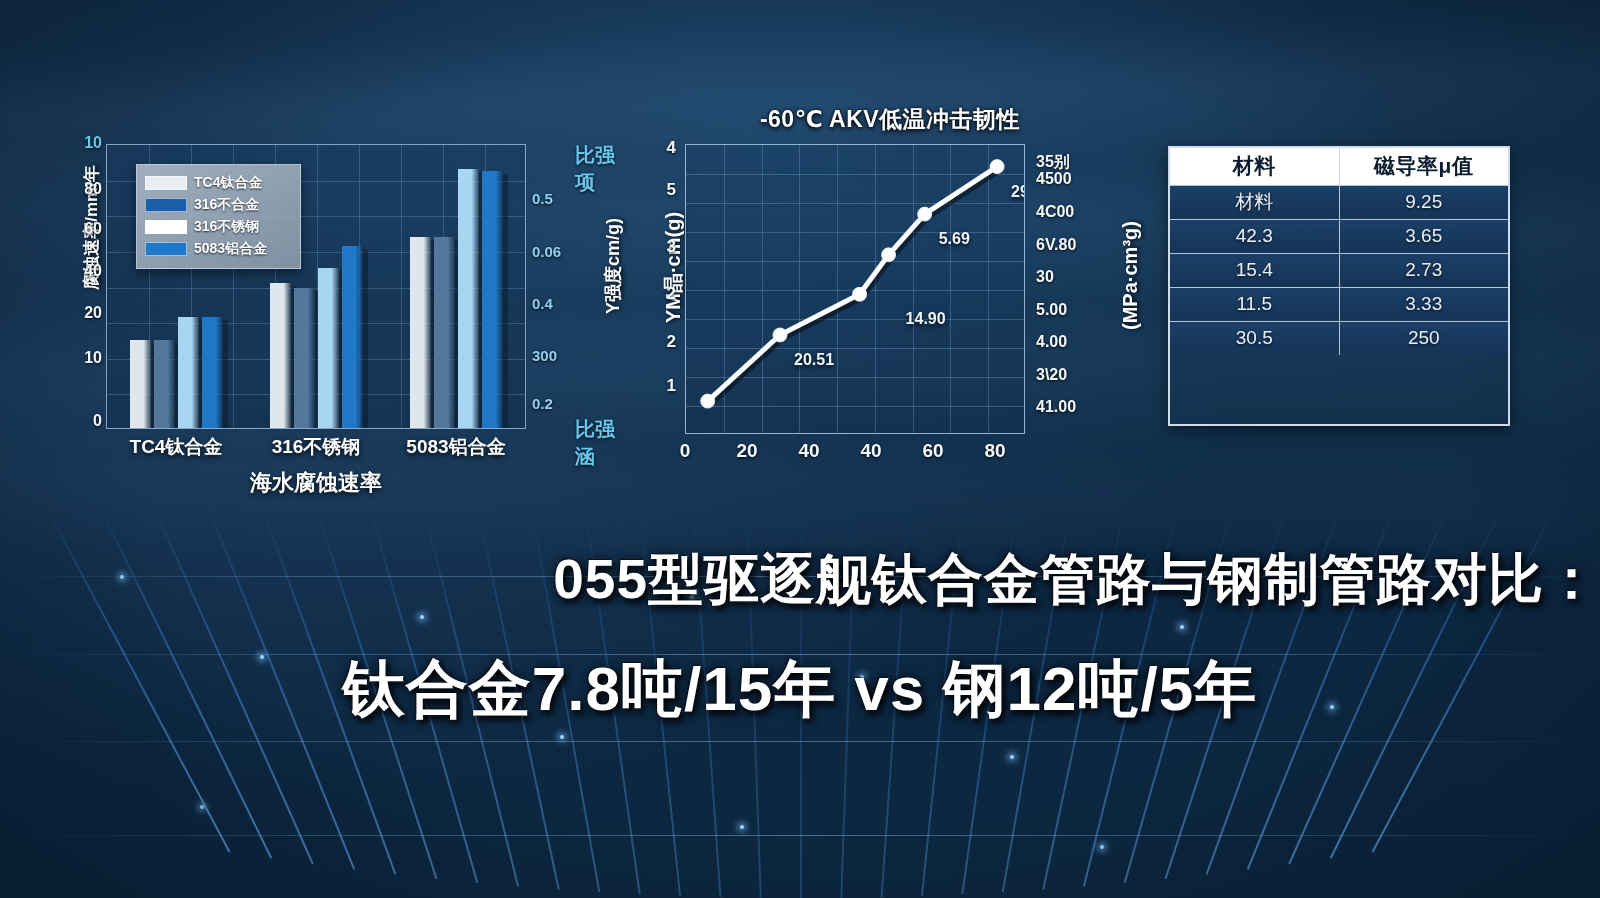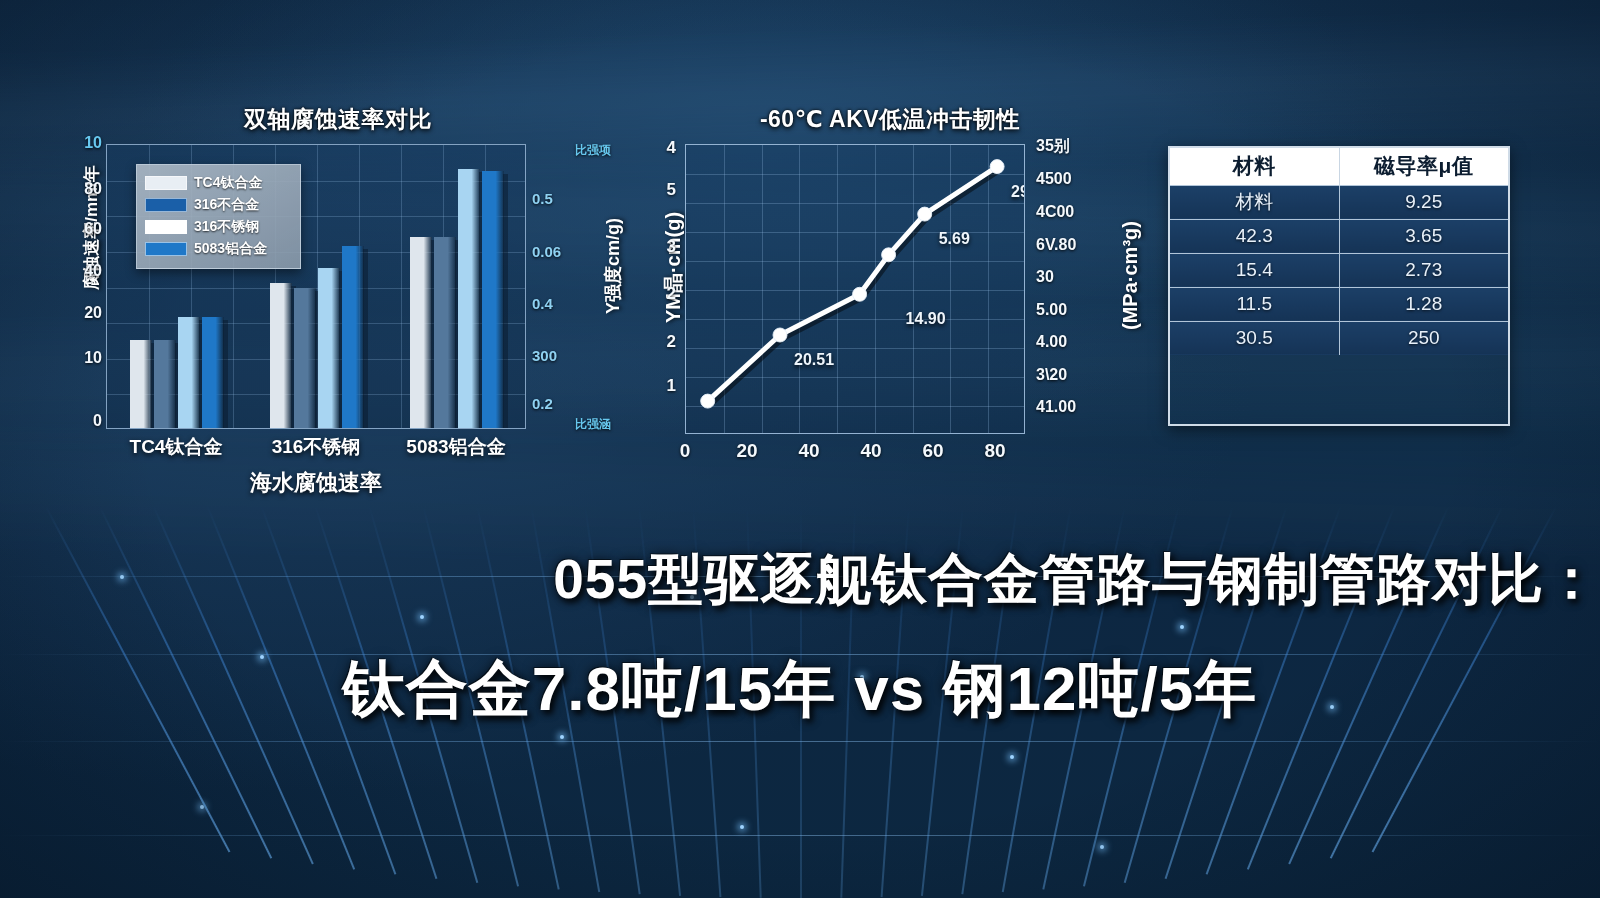--- a/index.html
+++ b/index.html
@@ -72,21 +72,21 @@
   .ylab-left{
     position:absolute; left:8px; width:36px; text-align:right;
     color:#f2f7fc; font-size:16px; font-weight:bold;
     text-shadow:0 1px 3px rgba(0,0,0,.9);
   }
   .ylab-right{
     position:absolute; left:474px; width:52px; text-align:left;
     color:#8fd2f2; font-size:15px; font-weight:bold;
     text-shadow:0 1px 3px rgba(0,0,0,.9);
   }
-  .axis-t-cyan{ color:#67c8ef; font-size:12px; font-weight:bold;
+  .axis-t-cyan{ color:#67c8ef; font-size:20px; font-weight:bold;
                 text-shadow:0 1px 3px rgba(0,0,0,.9); position:absolute;padding-left:43px; }
   .ytitle-l{
     position:absolute; left:-52px; top:112px; width:170px;
     transform:rotate(-90deg); transform-origin:50% 50%;
     text-align:center; color:#ffffff; font-size:17px; font-weight:bold;
     text-shadow:0 2px 4px rgba(0,0,0,.9);
   }
   .ytitle-r{
     position:absolute; left:470px; top:150px; width:170px;
     transform:rotate(-90deg); transform-origin:50% 50%;
@@ -246,21 +246,20 @@
       <div class="spark" style="left: 1330px; top: 200px;"></div>
       <div class="spark" style="left: 1470px; top: 80px;"></div>
       <div class="spark" style="left: 200px; top: 300px;"></div>
       <div class="spark" style="left: 740px; top: 320px;"></div>
       <div class="spark" style="left: 1100px; top: 340px;"></div>
     </div>
   <div class="vig"></div>
 </div>
 
 <div class="panel" id="barchart">
-  <div class="c-title">双轴腐蚀速率对比</div>
 
   <div class="ytitle-l">腐蚀速率/mm/年</div>
   <div class="ytitle-r">Y强度cm/g)</div>
 
   <div class="axis-t-cyan" style="left:474px; top:38px;">比强项</div>
   <div class="axis-t-cyan" style="left:474px; top:312px;">比强涵</div>
 
   <div id="bar-plot">
       <div class="g-h" style="top: 36px;"></div>
       <div class="g-h" style="top: 71px;"></div>
@@ -401,21 +400,21 @@
       <div class="dlabel" style="left: 187.617px; top: 165.319px; margin-left: 32px;">14.90</div>
       <div class="dlabel" style="left: 252.723px; top: 85.1064px;">5.69</div>
       <div class="dlabel" style="left: 325.064px; top: 37.5957px;">29.8</div>
     </div>
 <div class="yl2" style="top: 34px;">4</div>
     <div class="yl2" style="top: 76px;">5</div>
     <div class="yl2" style="top: 133px;">3</div>
     <div class="yl2" style="top: 180px;">2</div>
     <div class="yl2" style="top: 228px;">2</div>
     <div class="yl2" style="top: 272px;">1</div>
-    <div class="yr2" style="top: 32px;">35别</div>
+    <div class="yr2" style="top: 48px;">35别</div>
     <div class="yr2" style="top: 66px;">4500</div>
     <div class="yr2" style="top: 99px;">4C00</div>
     <div class="yr2" style="top: 132px;">6V.80</div>
     <div class="yr2" style="top: 164px;">30</div>
     <div class="yr2" style="top: 197px;">5.00</div>
     <div class="yr2" style="top: 229px;">4.00</div>
     <div class="yr2" style="top: 262px;">3\20</div>
     <div class="yr2" style="top: 294px;">41.00</div>
     <div class="xt2" style="left: 33px;">0</div>
     <div class="xt2" style="left: 95px;">20</div>
@@ -441,21 +440,21 @@
         <tr>
           <td>42.3</td>
           <td>3.65</td>
         </tr>
         <tr>
           <td>15.4</td>
           <td>2.73</td>
         </tr>
         <tr>
           <td>11.5</td>
-          <td>1.28</td>
+          <td>3.33</td>
         </tr>
         <tr>
           <td>30.5</td>
           <td>250</td>
         </tr>
       </tbody>
   </table>
 </div>
 
 <div id="caption">

